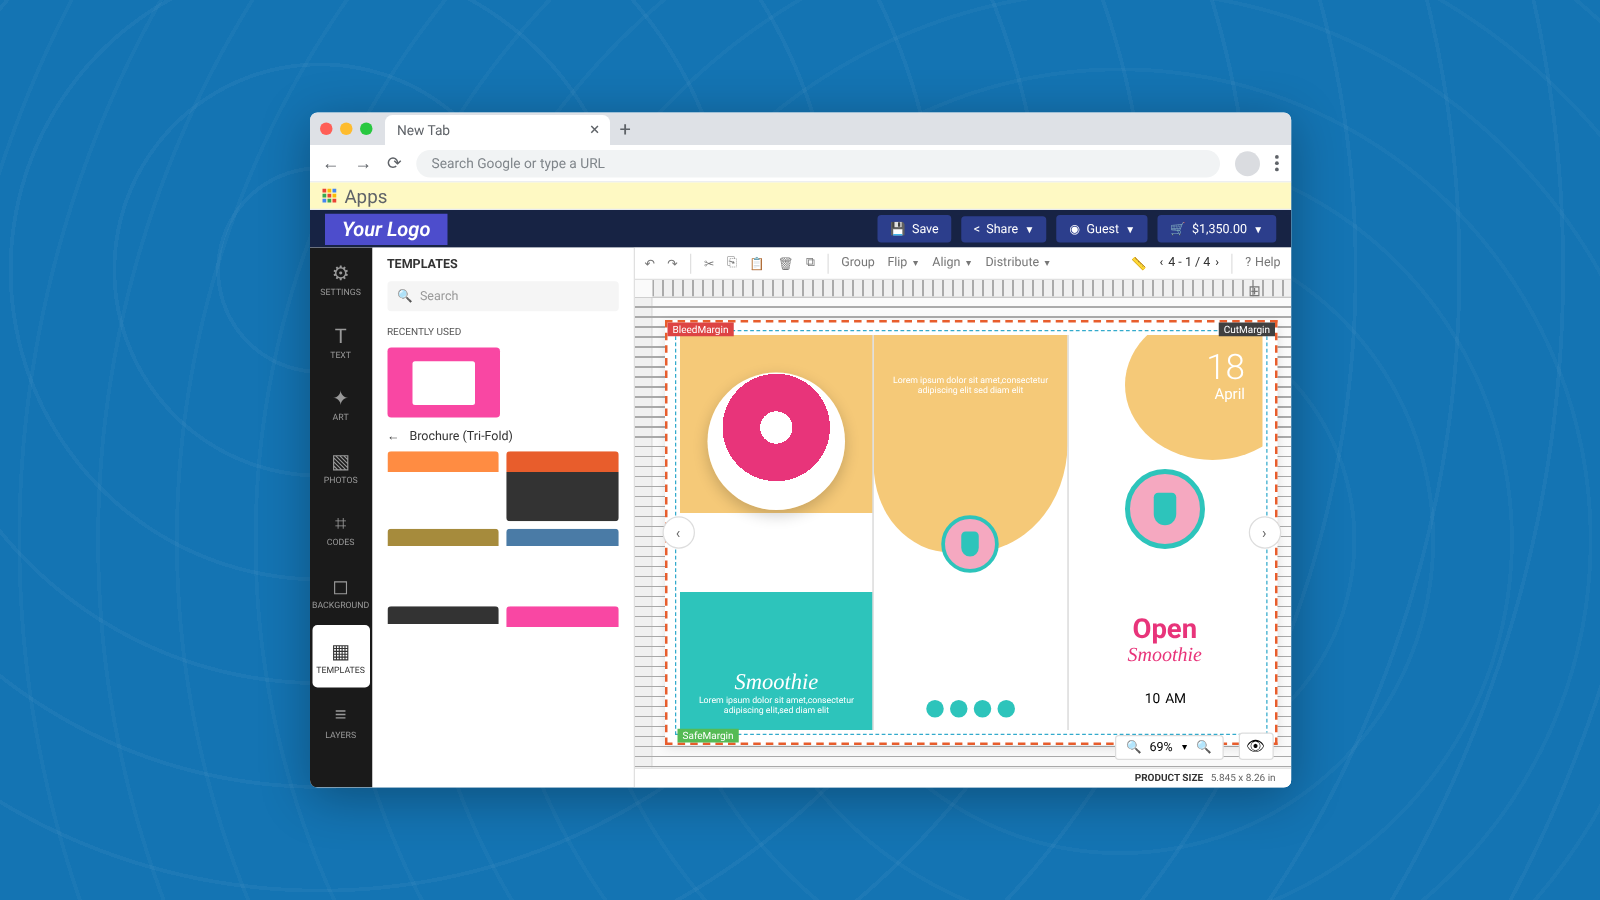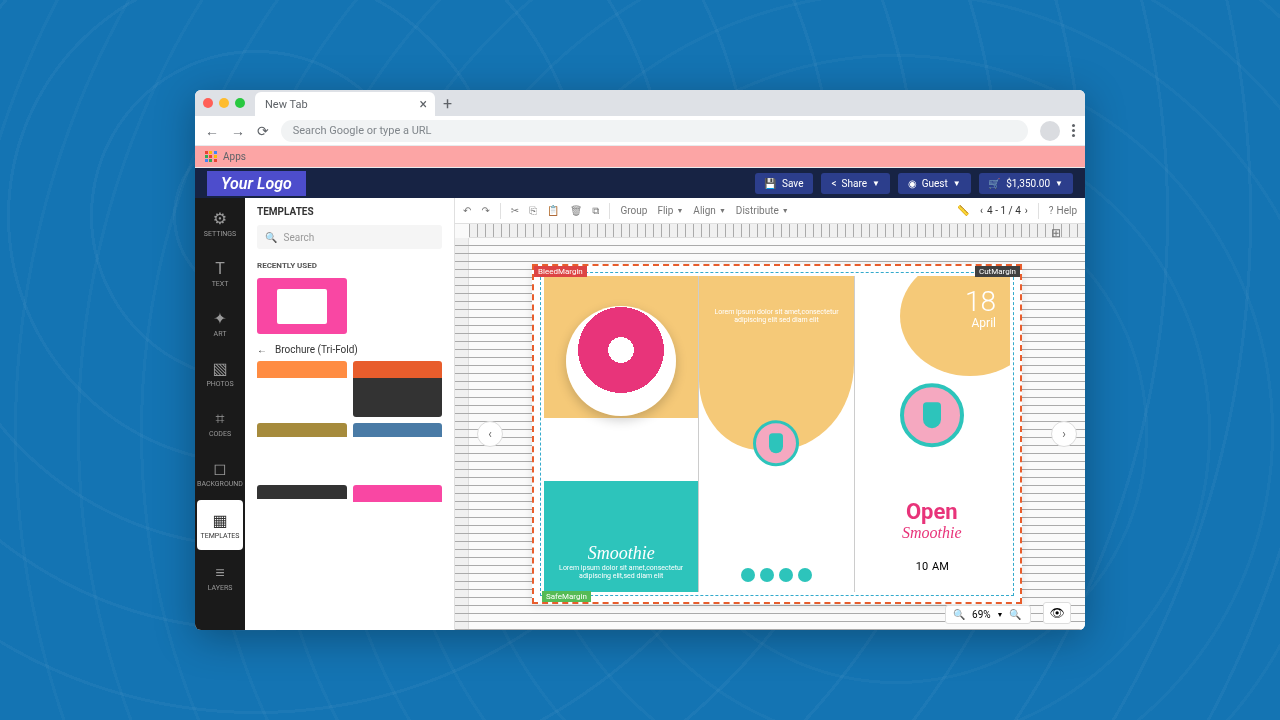--- a/index.html
+++ b/index.html
@@ -1,51 +1,51 @@
 <!DOCTYPE html>
 <html><head>
 <meta charset="utf-8">
 <style>
 *{box-sizing:border-box;margin:0;padding:0;font-family:-apple-system,BlinkMacSystemFont,'Segoe UI',Roboto,Arial,sans-serif}
 body{background:#1474b3;width:1280px;height:720px;display:flex;align-items:center;justify-content:center;position:relative;overflow:hidden}
 body::before{content:'';position:absolute;inset:0;background:repeating-radial-gradient(circle at 20% 30%,transparent 0,transparent 80px,rgba(255,255,255,0.04) 80px,rgba(255,255,255,0.04) 83px),repeating-radial-gradient(circle at 70% 60%,transparent 0,transparent 60px,rgba(255,255,255,0.03) 60px,rgba(255,255,255,0.03) 63px);}
-.browser{width:890px;height:540px;background:#fff;border-radius:6px;box-shadow:0 8px 40px rgba(0,0,0,0.3);overflow:hidden;display:flex;flex-direction:column;position:relative;z-index:1}
+.browser{width:785px;height:540px;background:#fff;border-radius:6px;box-shadow:0 8px 40px rgba(0,0,0,0.3);overflow:hidden;display:flex;flex-direction:column;position:relative;z-index:1}
 .chrome-top{background:#dee1e6;height:26px;display:flex;align-items:center;padding:0 8px}
 .dots{display:flex;gap:6px;margin-right:10px}
 .dot{width:10px;height:10px;border-radius:50%}
 .dot.r{background:#ff5f57}.dot.y{background:#febc2e}.dot.g{background:#28c840}
 .tab{background:#fff;height:24px;margin-top:2px;padding:0 30px 0 10px;border-radius:6px 6px 0 0;display:flex;align-items:center;font-size:11px;color:#5f6368;position:relative;min-width:180px}
 .tab-close{position:absolute;right:8px;font-size:14px;color:#5f6368;cursor:pointer}
 .tab-add{margin-left:8px;color:#5f6368;font-size:16px;cursor:pointer}
 .chrome-nav{background:#fff;height:30px;display:flex;align-items:center;padding:0 10px;gap:12px;border-bottom:1px solid #e8eaed}
 .nav-btn{color:#5f6368;cursor:pointer;font-size:14px}
 .url-bar{flex:1;height:22px;background:#f1f3f4;border-radius:11px;padding:0 12px;display:flex;align-items:center;font-size:11px;color:#80868b}
 .avatar{width:20px;height:20px;border-radius:50%;background:#dadce0}
 .dots-v{display:flex;flex-direction:column;gap:2px;cursor:pointer}
 .dots-v span{width:3px;height:3px;background:#5f6368;border-radius:50%}
-.apps-bar{background:#fca5a5;height:22px;display:flex;align-items:center;padding:0 10px;gap:6px;font-size:10px;color:#5f6368;border-bottom:1px solid #e8eaed}
+.apps-bar{background:#fef9c3;height:22px;display:flex;align-items:center;padding:0 10px;gap:6px;font-size:15px;color:#5f6368;border-bottom:1px solid #e8eaed}
 .apps-icon{width:12px;height:12px;display:grid;grid-template-columns:repeat(3,1fr);gap:1px}
 .apps-icon span{width:3px;height:3px}
 .apps-icon span:nth-child(1){background:#ea4335}.apps-icon span:nth-child(2){background:#fbbc04}.apps-icon span:nth-child(3){background:#4285f4}.apps-icon span:nth-child(4){background:#34a853}.apps-icon span:nth-child(5){background:#ea4335}.apps-icon span:nth-child(6){background:#fbbc04}.apps-icon span:nth-child(7){background:#4285f4}.apps-icon span:nth-child(8){background:#34a853}.apps-icon span:nth-child(9){background:#ea4335}
 .app{flex:1;display:flex;flex-direction:column}
 .app-header{background:#172344;height:30px;display:flex;align-items:center;padding:0 12px;gap:8px}
 .logo-box{background:#4d4dcc;padding:3px 14px;font-style:italic;color:#fff;font-size:16px;font-weight:600}
 .header-spacer{flex:1}
 .hbtn{background:#2c3e8c;color:#fff;font-size:10px;padding:5px 10px;border-radius:3px;display:flex;align-items:center;gap:5px;cursor:pointer}
 .hbtn.cart{background:#2c3e8c}
 .hbtn .chev{font-size:8px}
 .app-body{flex:1;display:flex;overflow:hidden}
 .sidebar{width:50px;background:#1a1a1a;display:flex;flex-direction:column}
 .side-item{height:50px;display:flex;flex-direction:column;align-items:center;justify-content:center;gap:2px;color:#999;cursor:pointer;font-size:7px}
 .side-item.active{background:#fff;color:#333;border-radius:4px;margin:2px}
 .side-item .ico{font-size:16px}
 .panel{width:210px;background:#fff;border-right:1px solid #e0e0e0;display:flex;flex-direction:column;overflow:hidden}
 .panel-title{font-size:10px;font-weight:700;padding:8px 12px;color:#333}
 .search-box{margin:0 12px 8px;height:24px;background:#f5f5f5;border-radius:3px;display:flex;align-items:center;padding:0 8px;gap:6px;font-size:10px;color:#999}
-.section-label{font-size:8px;font-weight:700;padding:4px 12px;color:#555}
+.section-label{font-size:8px;font-weight:400;padding:4px 12px;color:#555}
 .recent-thumb{margin:4px 12px;width:90px;height:56px;background:#f947a3;border-radius:3px;display:flex;align-items:center;justify-content:center;position:relative}
 .recent-thumb::before{content:'';width:50px;height:35px;background:#fff;border-radius:2px}
 .crumb{display:flex;align-items:center;gap:8px;padding:6px 12px;font-size:10px;color:#333}
 .crumb .arr{cursor:pointer}
 .thumbs{display:grid;grid-template-columns:1fr 1fr;gap:6px;padding:0 12px;overflow-y:auto}
 .thumb{height:56px;border-radius:3px;position:relative;overflow:hidden;cursor:pointer}
 .thumb::before{content:'';position:absolute;inset:0}
 .t1::before{background:linear-gradient(#ff8c42 30%,#fff 30%)}
 .t2::before{background:linear-gradient(#e85d2c 30%,#333 30%)}
 .t3::before{background:linear-gradient(#a68b3c 25%,#fff 25%)}
@@ -322,16 +322,20 @@
 
             <div class="zoom-ctrl">
               <span>🔍</span>
               <span>69%</span>
               <span style="font-size:7px">▼</span>
               <span>🔍</span>
             </div>
             <div class="view-btn">👁</div>
           </div>
         </div>
+        <div class="footer">
+          <strong>PRODUCT SIZE</strong>
+          <span>5.845 x 8.26 in</span>
+        </div>
       </div>
     </div>
   </div>
 </div>
 
 </body></html>

